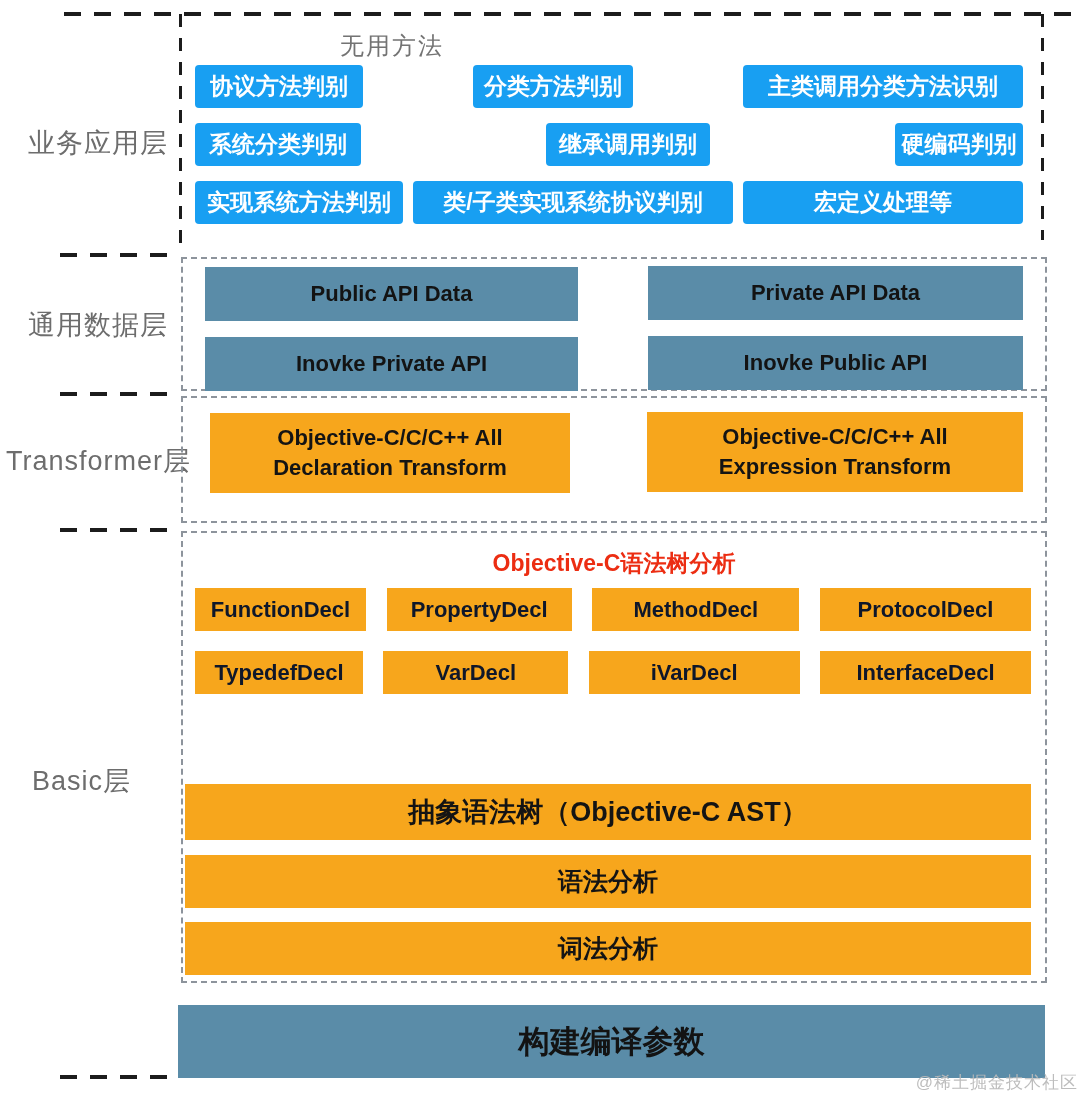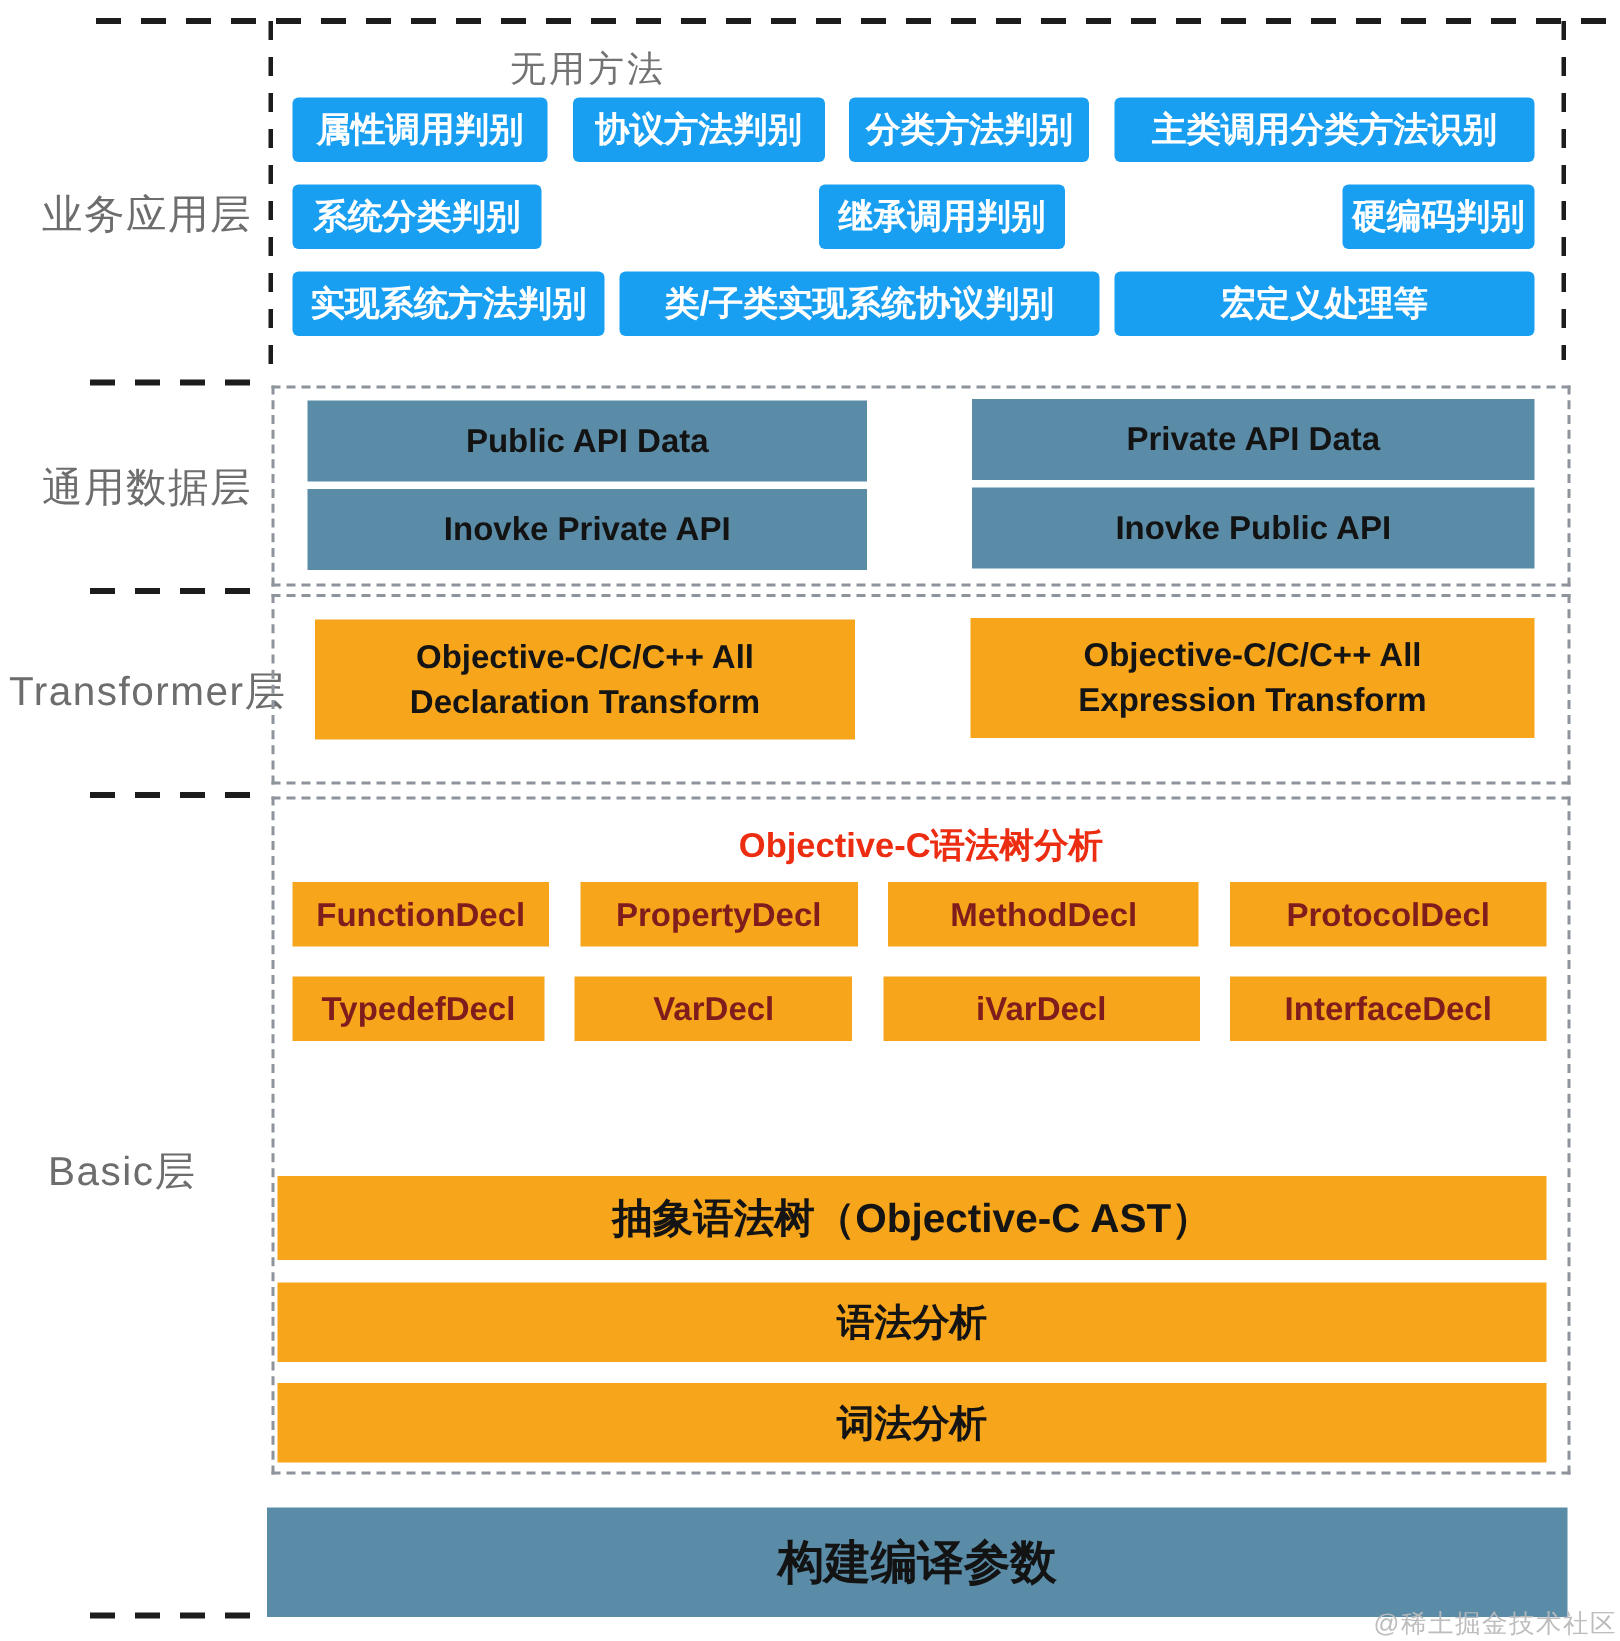--- a/index.html
+++ b/index.html
@@ -17,32 +17,32 @@
     background:repeating-linear-gradient(180deg,#1c1c1c 0 13px,transparent 13px 24px);}
   .fbox{position:absolute;border:2px dashed #8d949c;box-sizing:border-box;background:transparent;}
   
   .layer-label{position:absolute;color:#6d6d6d;font-size:27px;letter-spacing:1px;white-space:nowrap;}
   
   .biz-row{position:absolute;left:195px;width:828px;display:flex;justify-content:space-between;}
   .biz-btn{height:43px;border-radius:4px;display:flex;align-items:center;justify-content:center;
     color:#ffffff;font-weight:bold;font-size:23px;white-space:nowrap;box-sizing:border-box;}
   .section-title{position:absolute;text-align:left;font-size:24px;color:#737373;letter-spacing:2px;}
   
-  .steel-col{position:absolute;display:flex;flex-direction:column;gap:5px;}
+  .steel-col{position:absolute;display:flex;flex-direction:column;gap:16px;}
   .steel-box{height:54px;display:flex;align-items:center;justify-content:center;
     color:#131313;font-weight:bold;font-size:22px;}
   
   .tf-box{position:absolute;display:flex;flex-direction:column;align-items:center;justify-content:center;
     color:#141414;font-weight:bold;font-size:22px;line-height:1.35;text-align:center;}
   
   .basic-title{position:absolute;left:181px;width:866px;text-align:center;
     font-size:23px;font-weight:bold;}
   .decl-row{position:absolute;left:195px;width:836px;display:flex;justify-content:space-between;}
   .decl-box{height:43px;display:flex;align-items:center;justify-content:center;
-    color:#7f1d1d;font-weight:bold;font-size:22px;white-space:nowrap;box-sizing:border-box;}
+    color:#0f172a;font-weight:bold;font-size:22px;white-space:nowrap;box-sizing:border-box;}
   .wide-bar{position:absolute;left:185px;width:846px;display:flex;align-items:center;justify-content:center;
     color:#141414;font-weight:bold;}
   .build-bar{position:absolute;display:flex;align-items:center;justify-content:center;
     color:#131313;font-weight:bold;font-size:31px;}
   .watermark{position:absolute;right:2px;top:1071px;font-size:17px;color:rgba(185,185,185,0.95);
     letter-spacing:1px;}
 </style>
 </head>
 <body>
 
@@ -50,21 +50,20 @@
 
   <div class="hdash" style="left:64px;top:12px;width:1016px;"></div>
 
   <div class="layer-label" style="left:28px;top:125px;">业务应用层</div>
   <div class="vdash" style="left:179px;top:14px;height:232px;"></div>
   <div class="vdash" style="left:1041px;top:14px;height:226px;"></div>
 
   <div class="section-title" style="left:340px;top:30px;width:200px;">无用方法</div>
 
   <div class="biz-row" style="top:65px;">
-    <div class="biz-btn" style="width:170px;background:#189FF2;">属性调用判别</div>
     <div class="biz-btn" style="width:168px;background:#189FF2;">协议方法判别</div>
     <div class="biz-btn" style="width:160px;background:#189FF2;">分类方法判别</div>
     <div class="biz-btn" style="width:280px;background:#189FF2;">主类调用分类方法识别</div>
   </div>
   <div class="biz-row" style="top:123px;">
     <div class="biz-btn" style="width:166px;background:#189FF2;">系统分类判别</div>
     <div class="biz-btn" style="width:164px;background:#189FF2;">继承调用判别</div>
     <div class="biz-btn" style="width:128px;background:#189FF2;">硬编码判别</div>
   </div>
   <div class="biz-row" style="top:181px;">

